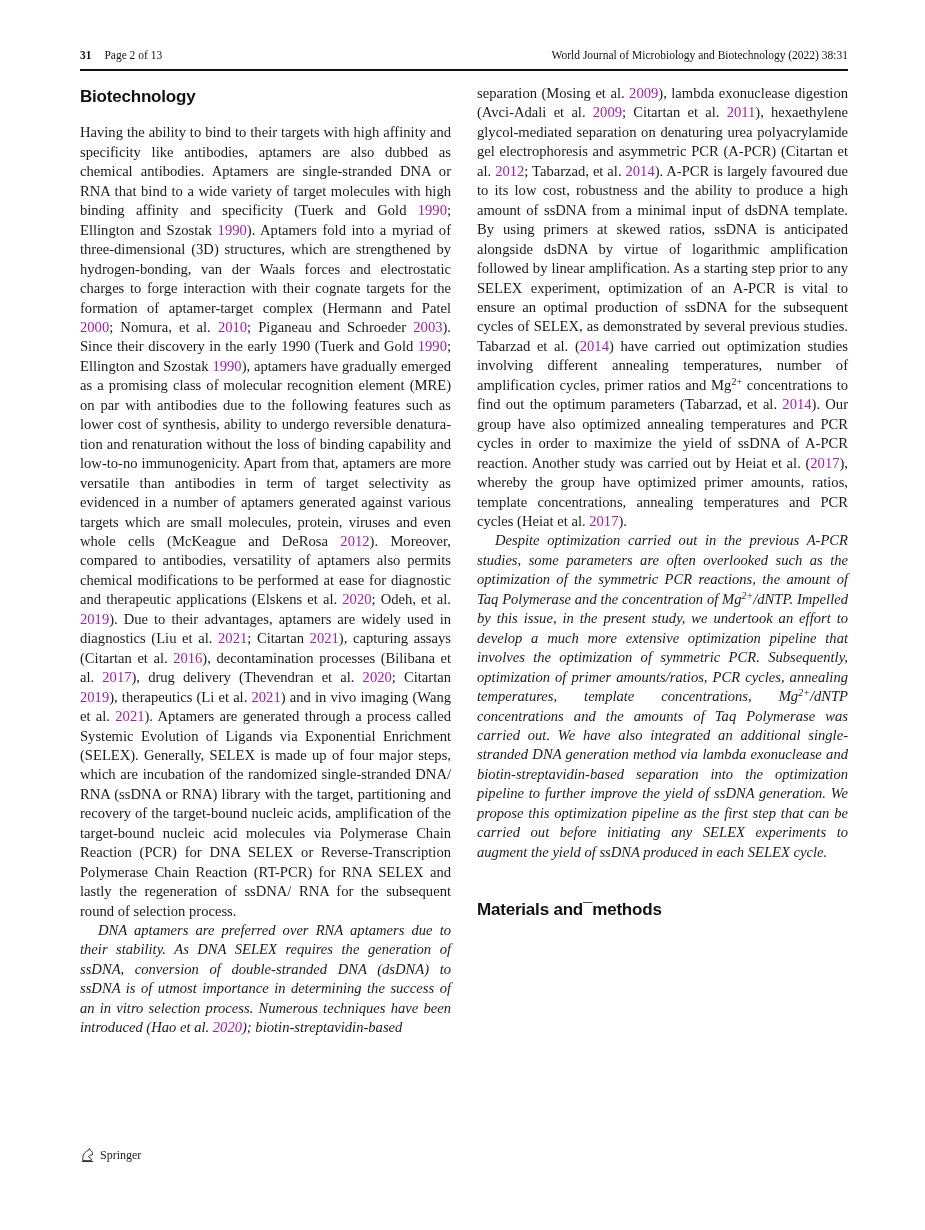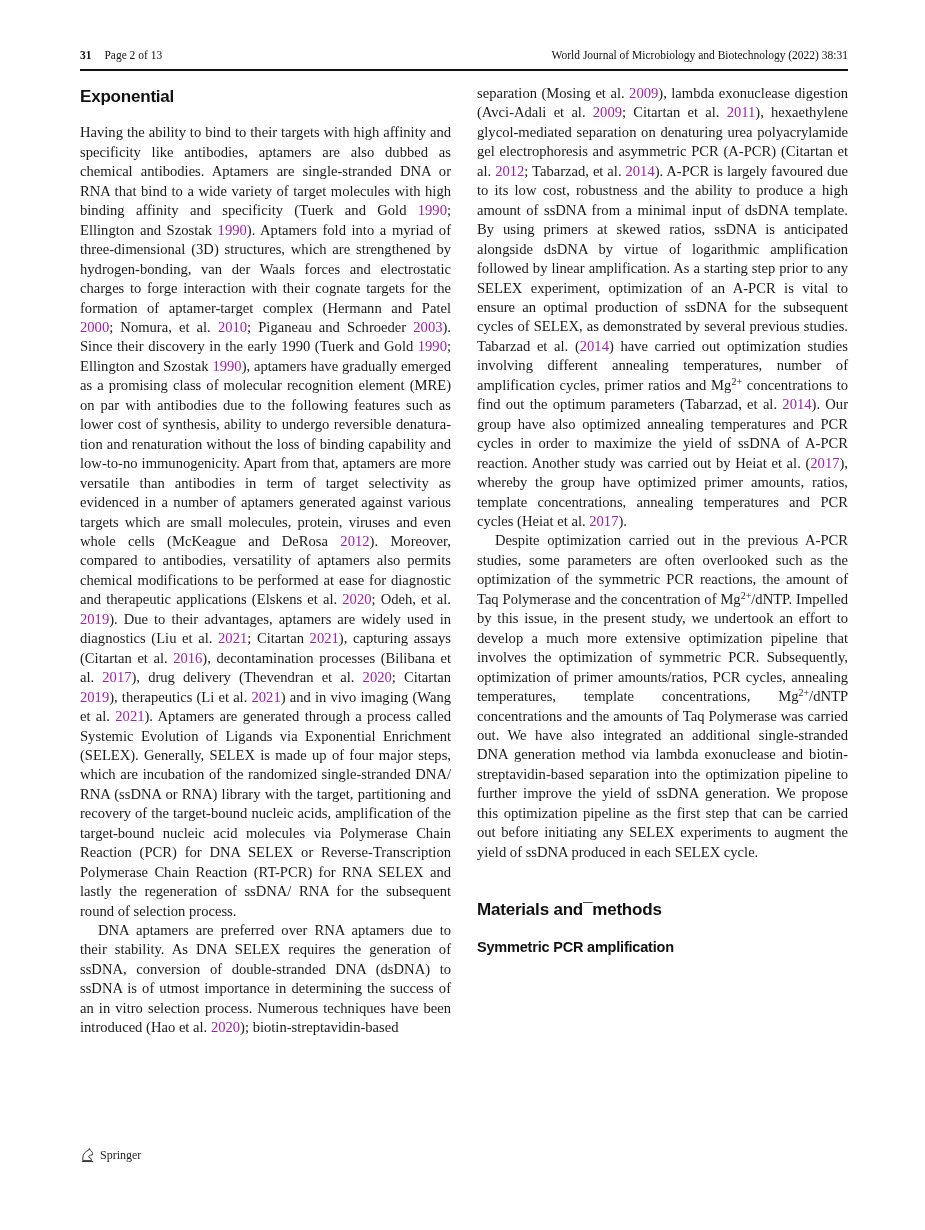--- a/index.html
+++ b/index.html
@@ -8,21 +8,21 @@
     font-family: Liberation Serif, serif; font-size: 11.5px; color: #111; }
   .header .num { font-weight: bold; margin-right: 10px; }
   .header .right { position: absolute; right: 0; top: 0; }
   .rule { position: absolute; left: 80px; top: 69px; width: 768px; height: 1.5px; background: #111; }
   .col { position: absolute; top: 84px; width: 371px;
     font-family: "Liberation Serif", serif; font-size: 14.6px; line-height: 19.45px;
     text-align: justify; color: #1a1a1a; }
   .col.left { left: 80px; }
   .col.right { left: 477px; }
   .col p { margin: 0; }
-  .col p.indent { text-indent: 18px; }
+  .col p.indent { text-indent: 18px; font-style: italic; }
   h2 { font-family: "Liberation Sans", sans-serif; font-weight: bold; font-size: 17px;
     margin: 0; color: #111; letter-spacing: -0.2px; }
   h3 { font-family: "Liberation Sans", sans-serif; font-weight: bold; font-size: 14.5px;
     margin: 0; color: #111; letter-spacing: -0.2px; }
   .cite { color: #a21caf; }
   sup { font-size: 10px; line-height: 0; vertical-align: 5px; }
   .footer { position: absolute; left: 80px; top: 1145px; height: 20px;
     font-family: "Liberation Serif", serif; font-size: 12px; color: #222; display: flex; align-items: center; gap: 5px; }
   .footer svg { width: 15px; height: 16px; }
 </style>
@@ -30,30 +30,29 @@
 <body>
 
 <div class="header">
   <span class="num">31</span>
   <span>Page 2 of 13</span>
   <span class="right">World Journal of Microbiology and Biotechnology (2022) 38:31</span>
 </div>
 <div class="rule"></div>
 
 <div class="col left">
-  <h2 style="margin-bottom:17px; margin-top:3px;">Exponential</h2>
+  <h2 style="margin-bottom:17px; margin-top:3px;">Biotechnology</h2>
   <p><span>Having the ability to bind to their targets with high affinity and specificity like antibodies, aptamers are also dubbed as chemical antibodies. Aptamers are single-stranded DNA or RNA that bind to a wide variety of target molecules with high binding affinity and specificity (Tuerk and Gold </span><a class="cite">1990</a><span>; Ellington and Szostak </span><a class="cite">1990</a><span>). Aptamers fold into a myriad of three-dimensional (3D) structures, which are strengthened by hydrogen-bonding, van der Waals forces and electrostatic charges to forge interaction with their cognate targets for the formation of aptamer-target complex (Hermann and Patel </span><a class="cite">2000</a><span>; Nomura, et al. </span><a class="cite">2010</a><span>; Piganeau and Schroeder </span><a class="cite">2003</a><span>). Since their discovery in the early 1990 (Tuerk and Gold </span><a class="cite">1990</a><span>; Ellington and Szos­tak </span><a class="cite">1990</a><span>), aptamers have gradually emerged as a promis­ing class of molecular recognition element (MRE) on par with antibodies due to the following features such as lower cost of synthesis, ability to undergo reversible denatura­tion and renaturation without the loss of binding capability and low-to-no immunogenicity. Apart from that, aptam­ers are more versatile than antibodies in term of target selectivity as evidenced in a number of aptamers gener­ated against various targets which are small molecules, protein, viruses and even whole cells (McKeague and DeRosa </span><a class="cite">2012</a><span>). Moreover, compared to antibodies, versa­tility of aptamers also permits chemical modifications to be performed at ease for diagnostic and therapeutic appli­cations (Elskens et al. </span><a class="cite">2020</a><span>; Odeh, et al. </span><a class="cite">2019</a><span>). Due to their advantages, aptamers are widely used in diagnostics (Liu et al. </span><a class="cite">2021</a><span>; Citartan </span><a class="cite">2021</a><span>), capturing assays (Citartan et al. </span><a class="cite">2016</a><span>), decontamination processes (Bilibana et al. </span><a class="cite">2017</a><span>), drug delivery (Thevendran et al. </span><a class="cite">2020</a><span>; Citartan </span><a class="cite">2019</a><span>), therapeutics (Li et al. </span><a class="cite">2021</a><span>) and in vivo imaging (Wang et al. </span><a class="cite">2021</a><span>). Aptamers are generated through a pro­cess called Systemic Evolution of Ligands via Exponential Enrichment (SELEX). Generally, SELEX is made up of four major steps, which are incubation of the randomized single-stranded DNA/ RNA (ssDNA or RNA) library with the target, partitioning and recovery of the target-bound nucleic acids, amplification of the target-bound nucleic acid molecules via Polymerase Chain Reaction (PCR) for DNA SELEX or Reverse-Transcription Polymerase Chain Reaction (RT-PCR) for RNA SELEX and lastly the regen­eration of ssDNA/ RNA for the subsequent round of selec­tion process.</span></p>
   <p class="indent"><span>DNA aptamers are preferred over RNA aptamers due to their stability. As DNA SELEX requires the generation of ssDNA, conversion of double-stranded DNA (dsDNA) to ssDNA is of utmost importance in determining the success of an in vitro selection process. Numerous techniques have been introduced (Hao et al. </span><a class="cite">2020</a><span>); biotin-streptavidin-based</span></p>
 </div>
 
 <div class="col right">
   <p><span>separation (Mosing et al. </span><a class="cite">2009</a><span>), lambda exonuclease diges­tion (Avci-Adali et al. </span><a class="cite">2009</a><span>; Citartan et al. </span><a class="cite">2011</a><span>), hexa­ethylene glycol-mediated separation on denaturing urea polyacrylamide gel electrophoresis and asymmetric PCR (A-PCR) (Citartan et al. </span><a class="cite">2012</a><span>; Tabarzad, et al. </span><a class="cite">2014</a><span>). A-PCR is largely favoured due to its low cost, robustness and the ability to produce a high amount of ssDNA from a minimal input of dsDNA template. By using primers at skewed ratios, ssDNA is anticipated alongside dsDNA by virtue of logarithmic amplification followed by linear ampli­fication. As a starting step prior to any SELEX experiment, optimization of an A-PCR is vital to ensure an optimal pro­duction of ssDNA for the subsequent cycles of SELEX, as demonstrated by several previous studies. Tabarzad et al. (</span><a class="cite">2014</a><span>) have carried out optimization studies involving dif­ferent annealing temperatures, number of amplification cycles, primer ratios and Mg</span><sup>2+</sup><span> concentrations to find out the optimum parameters (Tabarzad, et al. </span><a class="cite">2014</a><span>). Our group have also optimized annealing temperatures and PCR cycles in order to maximize the yield of ssDNA of A-PCR reac­tion. Another study was carried out by Heiat et al. (</span><a class="cite">2017</a><span>), whereby the group have optimized primer amounts, ratios, template concentrations, annealing temperatures and PCR cycles (Heiat et al. </span><a class="cite">2017</a><span>).</span></p>
   <p class="indent"><span>Despite optimization carried out in the previous A-PCR studies, some parameters are often overlooked such as the optimization of the symmetric PCR reactions, the amount of Taq Polymerase and the concentration of Mg</span><sup>2+</sup><span>/dNTP. Impelled by this issue, in the present study, we undertook an effort to develop a much more extensive optimization pipeline that involves the optimization of symmetric PCR. Subsequently, optimization of primer amounts/ratios, PCR cycles, annealing temperatures, template concentrations, Mg</span><sup>2+</sup><span>/dNTP concentrations and the amounts of Taq Poly­merase was carried out. We have also integrated an addi­tional single-stranded DNA generation method via lambda exonuclease and biotin-streptavidin-based separation into the optimization pipeline to further improve the yield of ssDNA generation. We propose this optimization pipeline as the first step that can be carried out before initiating any SELEX experiments to augment the yield of ssDNA pro­duced in each SELEX cycle.</span></p>
   <h2 style="margin-top:38px; margin-bottom:18px;">Materials and¯methods</h2>
-  <h3 style="margin-bottom:20px;">Symmetric PCR amplification</h3>
 </div>
 
 <div class="footer">
   <svg viewBox="0 0 16 16">
     <path d="M3 14 L3 11 C3 7 6 4 9 3 L10 1 L11 3 C13 4 14 6 13 8 L11 8 L9 10 L12 12 L12 14 Z" fill="none" stroke="#222" stroke-width="1"></path>
     <line x1="2" y1="15" x2="14" y2="15" stroke="#222" stroke-width="1"></line>
   </svg>
   <span>Springer</span>
 </div>
 

